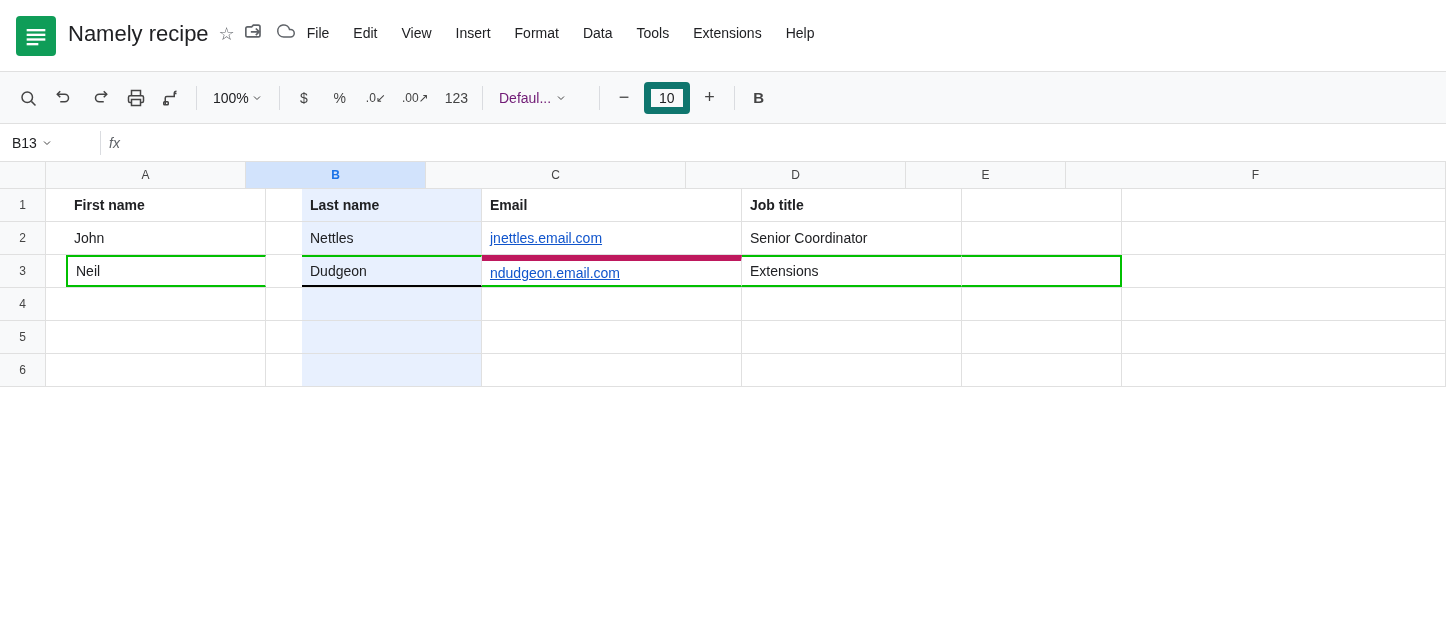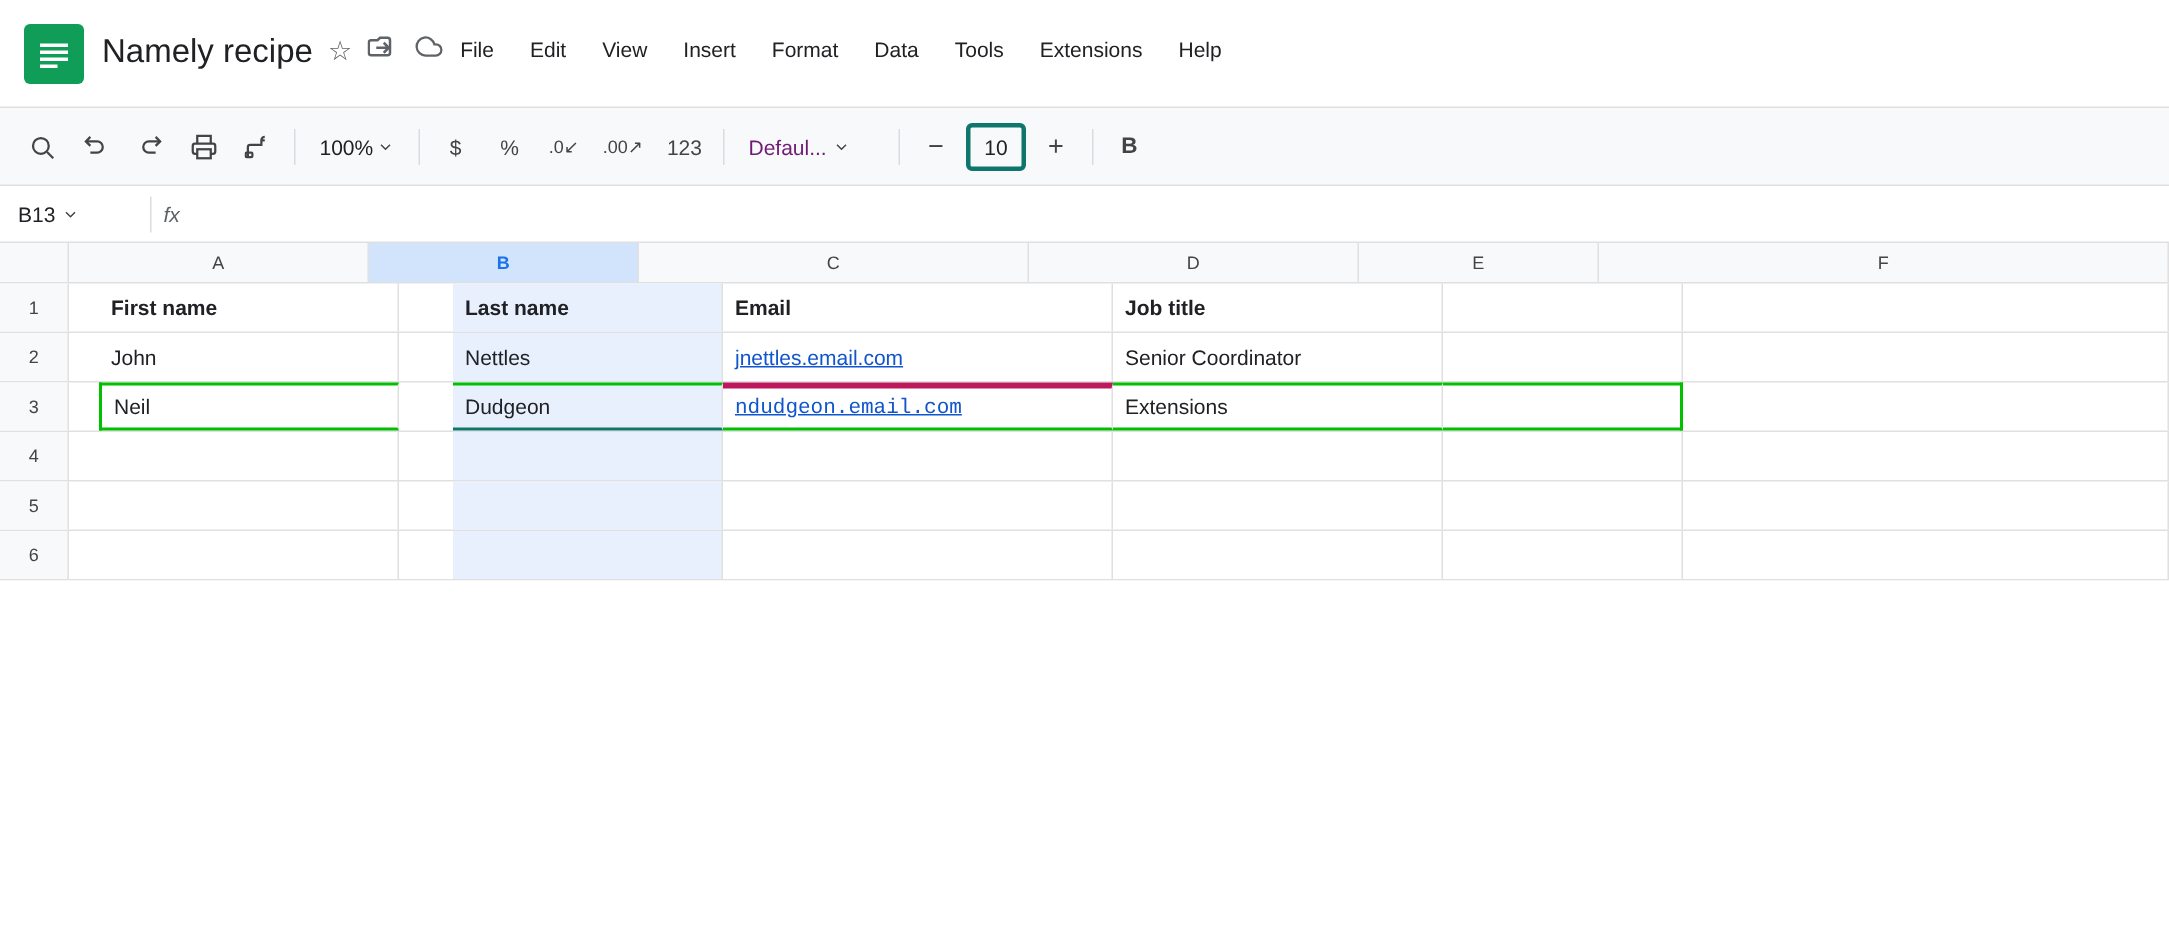--- a/index.html
+++ b/index.html
@@ -59,21 +59,21 @@
     .zoom-btn {
       display: flex; align-items: center; gap: 2px;
       padding: 4px 8px;
       border-radius: 4px;
       cursor: pointer;
       font-size: 14px;
       color: #202124;
       height: 32px;
     }
     .font-size-box {
-      border: 3px solid #0f766e;
+      border: 7px solid #0f766e;
       border-radius: 4px;
       padding: 2px 8px;
       font-size: 14px;
       color: #202124;
       height: 32px;
       display: flex; align-items: center; justify-content: center;
       min-width: 40px;
       cursor: text;
     }
     .font-btn {
@@ -327,22 +327,22 @@
           <a href="#">jnettles.email.com</a>
         </div>
       <div class="cell col-d">Senior Coordinator</div>
       <div class="cell col-e"></div>
       <div class="cell" style="flex:1;"></div>
     </div>
 
     <div class="grid-row" style="position:relative;">
       <div class="row-num">3</div>
       <div class="cell col-a" style="border-top:2px solid #00c000;border-bottom:2px solid #00c000;border-left:2px solid #00c000;">Neil</div>
-      <div class="cell col-b col-b-cell" style="border-top:2px solid #00c000;border-bottom:2px solid #0f766e;">Dudgeon</div>
-      <div class="cell col-c" style="border-top:4px solid #be185d;border-bottom:2px solid #00c000;font-family:Liberation Mono, monospace;">
+      <div class="cell col-b col-b-cell" style="border-top:2px solid #00c000;border-bottom:2px solid #000000;">Dudgeon</div>
+      <div class="cell col-c" style="border-top:6px solid #be185d;border-bottom:2px solid #00c000;">
           <a href="#">ndudgeon.email.com</a>
         </div>
       <div class="cell col-d" style="border-top:2px solid #00c000;border-bottom:2px solid #00c000;">Extensions</div>
       <div class="cell col-e" style="border-top:2px solid #00c000;border-bottom:2px solid #00c000;border-right:2px solid #00c000;"></div>
       <div class="cell" style="flex:1;"></div>
     </div>
 
     <div class="grid-row">
       <div class="row-num">4</div>
       <div class="cell col-a"></div>

